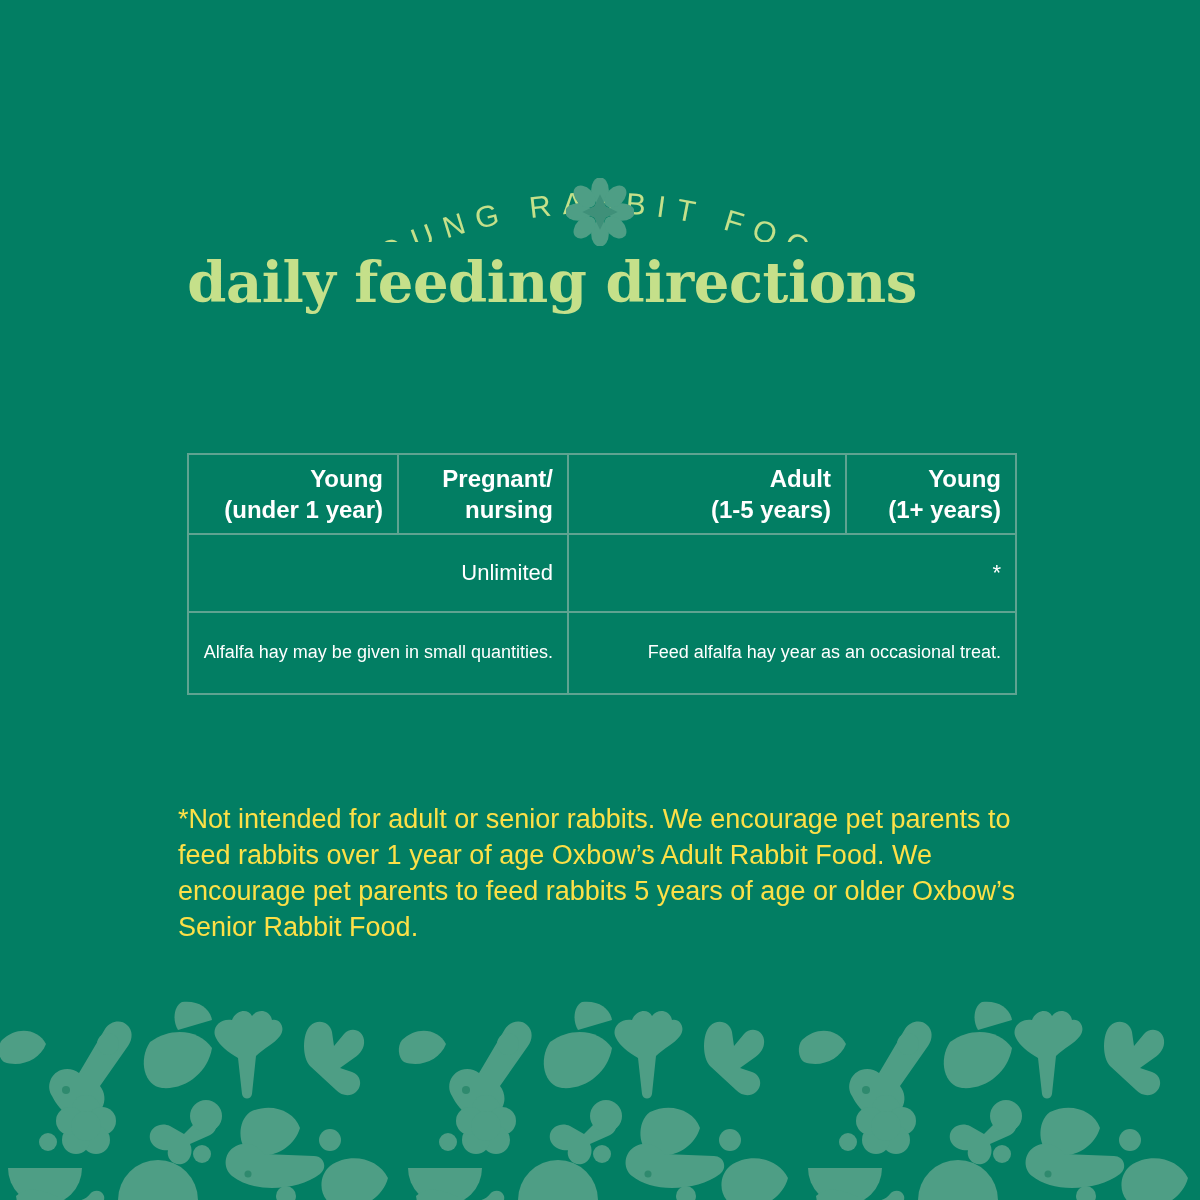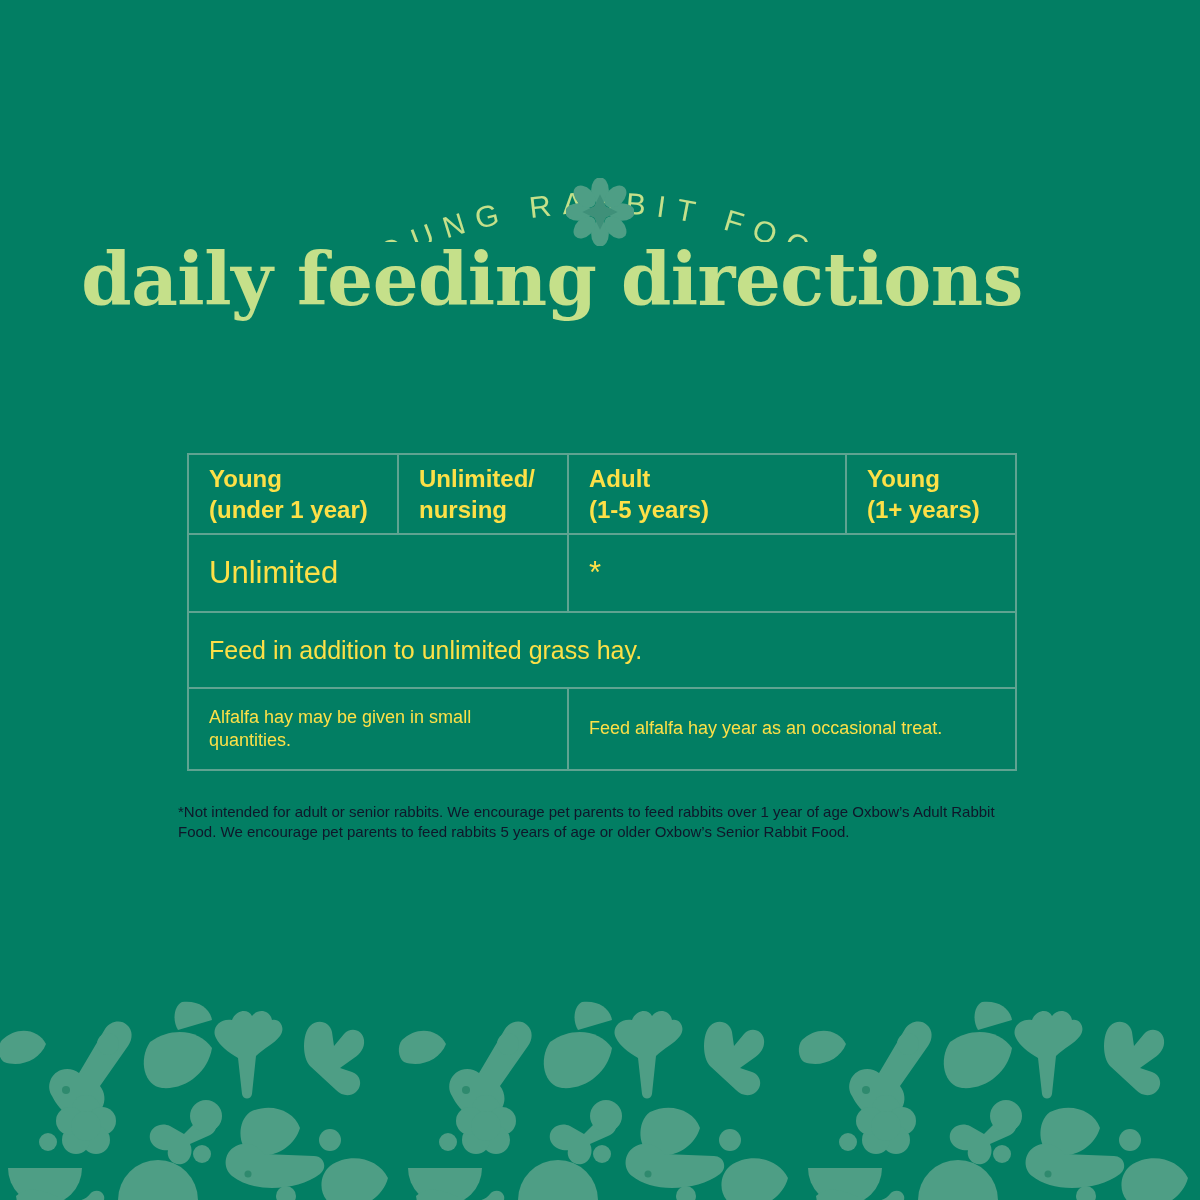--- a/index.html
+++ b/index.html
@@ -46,60 +46,60 @@
     left: 566px;
     top: 178px;
     width: 68px;
     height: 68px;
   }
 
   
   #heading {
     position: absolute;
     left: 0;
-    top: 244px;
+    top: 254px;
     width: 1104px;
     text-align: center;
     font-family: "DejaVu Serif", "Liberation Serif", serif;
     font-weight: bold;
-    font-size: 72px;
+    font-size: 56px;
     line-height: 1;
     letter-spacing: -0.5px;
     color: #c5e08a;
   }
 
   
   #feeding-table {
     position: absolute;
     left: 187px;
     top: 453px;
     width: 828px;
     border-collapse: collapse;
     table-layout: fixed;
   }
   #feeding-table td {
     border: 2px solid #5fa391;
-    color: #fde047;
-    text-align: left;
+    color: #ffffff;
+    text-align: right;
     vertical-align: middle;
     font-family: "Liberation Sans", sans-serif;
     font-weight: normal;
     font-size: 23px;
     line-height: 1.28;
-    padding: 0 20px;
+    padding: 0 14px;
   }
   #feeding-table tr.header-row td {
     font-weight: bold;
     font-size: 24px;
     line-height: 1.3;
     height: 78px;
   }
   #feeding-table tr.row-amount td {
     height: 76px;
-    font-size: 31px;
+    font-size: 22px;
     margin-top: 40px;
   }
   #feeding-table tr.row-note td {
     height: 74px;
     font-size: 25px;
   }
   #feeding-table tr.row-alfalfa td {
     height: 80px;
     font-size: 18px;
   }
@@ -107,23 +107,23 @@
     font-size: 22px;
     font-weight: bold;
   }
 
   
   #footnote {
     position: absolute;
     left: 178px;
     top: 802px;
     width: 848px;
-    color: #0f172a;
-    font-family: "Liberation Sans", sans-serif;
-    font-size: 15px;
+    color: #fde047;
+    font-family: "Liberation Sans", sans-serif;
+    font-size: 27px;
     line-height: 1.33;
   }
 
   
   #pattern-band {
     position: absolute;
     left: 0;
     bottom: 0;
     width: 1200px;
     height: 200px;
@@ -174,41 +174,38 @@
       <col style="width:278px">
       <col style="width:170px">
     </colgroup>
     <tbody>
       <tr class="header-row">
         <td>
           <div>Young</div>
           <div>(under 1 year)</div>
         </td>
         <td>
-          <div>Unlimited/</div>
+          <div>Pregnant/</div>
           <div>nursing</div>
         </td>
         <td>
           <div>Adult</div>
           <div>(1-5 years)</div>
         </td>
         <td>
           <div>Young</div>
           <div>(1+ years)</div>
         </td>
       </tr>
 
       <tr class="row-amount">
         <td colspan="2">Unlimited</td>
         <td colspan="2" class="star-cell">*</td>
       </tr>
 
-      <tr class="row-note">
-        <td colspan="4">Feed in addition to unlimited grass hay.</td>
-      </tr>
 
       <tr class="row-alfalfa">
         <td colspan="2">Alfalfa hay may be given in small quantities.</td>
         <td colspan="2">Feed alfalfa hay year as an occasional treat.</td>
       </tr>
     </tbody>
   </table>
 
   <div id="footnote">*Not intended for adult or senior rabbits. We encourage pet parents to feed rabbits over 1 year of age Oxbow’s Adult Rabbit Food. We encourage pet parents to feed rabbits 5 years of age or older Oxbow’s Senior Rabbit Food.</div>
 

